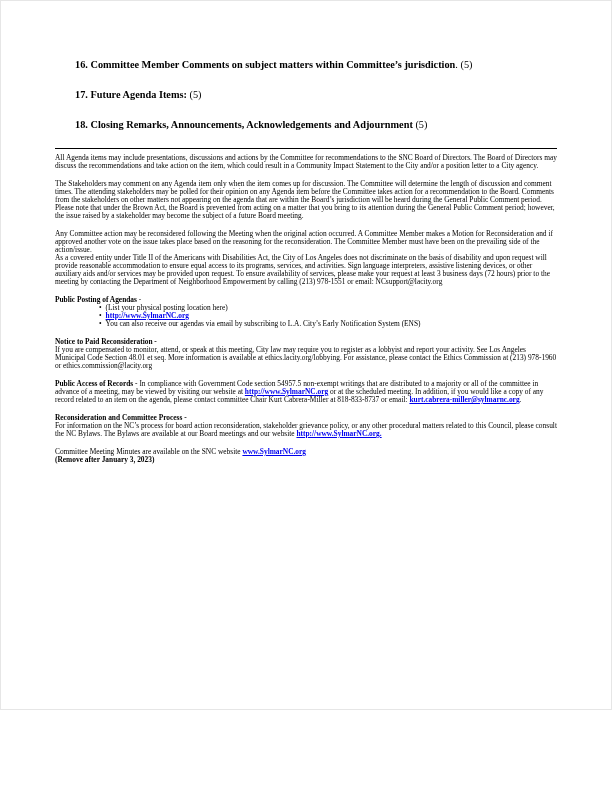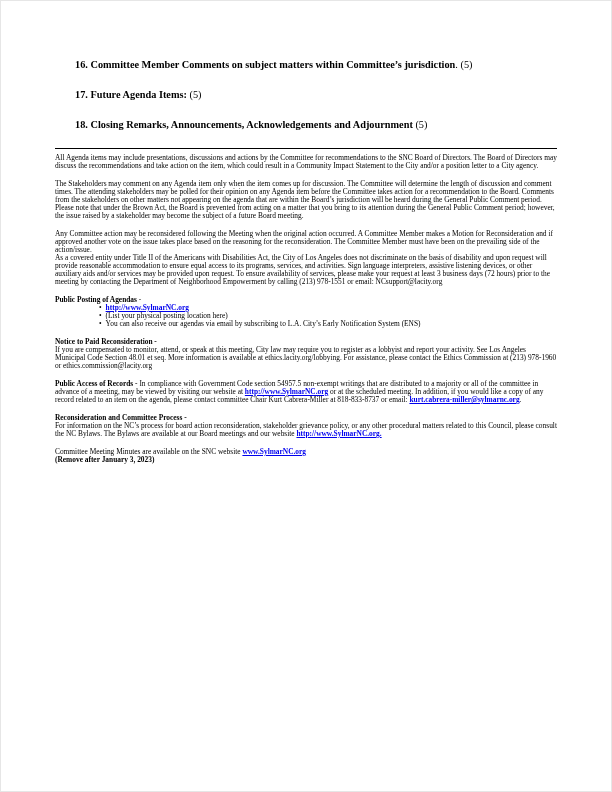--- a/index.html
+++ b/index.html
@@ -1,17 +1,17 @@
 <!DOCTYPE html>
 <html><head>
 <meta charset="utf-8">
 <style>
   html,body{margin:0;padding:0;background:#ffffff;}
   .page{
-    width:612px;height:792px;box-sizing:border-box;
+    width:612px;height:710px;box-sizing:border-box;
     background:#ffffff;color:#000000;
     border:1px solid #e6e6e6;
     padding:57px 54px 0 54px;
     font-family:"Liberation Serif", serif;
     overflow:hidden;
   }
   
   .agenda{margin-left:20px;font-size:10.3px;line-height:13px;}
   .agenda-item{margin:0 0 17px 0;}
   .b{font-weight:bold;}
@@ -47,22 +47,22 @@
     <p class="blk first">All Agenda items may include presentations, discussions and actions by the Committee for recommendations to the SNC Board of Directors. The Board of Directors may discuss the recommendations and take action on the item, which could result in a Community Impact Statement to the City and/or a position letter to a City agency.</p>
 
     <p class="blk">The Stakeholders may comment on any Agenda item only when the item comes up for discussion. The Committee will determine the length of discussion and comment times. The attending stakeholders may be polled for their opinion on any Agenda item before the Committee takes action for a recommendation to the Board.  Comments from the stakeholders on other matters not appearing on the agenda that are within the Board’s jurisdiction will be heard during the General Public Comment period.   Please note that under the Brown Act, the Board is prevented from acting on a matter that you bring to its attention during the General Public Comment period; however, the issue raised by a stakeholder may become the subject of a future Board meeting.</p>
 
     <p class="blk">Any Committee action may be reconsidered following the Meeting when the original action occurred. A Committee Member makes a Motion for Reconsideration and if approved another vote on the issue takes place based on the reasoning for the reconsideration. The Committee Member must have been on the prevailing side of the action/issue.</p>
     <p class="blk tight">As a covered entity under Title II of the Americans with Disabilities Act, the City of Los Angeles does not discriminate on the basis of disability and upon request will provide reasonable accommodation to ensure equal access to its programs, services, and activities. Sign language interpreters, assistive listening devices, or other auxiliary aids and/or services may be provided upon request. To ensure availability of services, please make your request at least 3 business days (72 hours) prior to the meeting by contacting the Department of Neighborhood Empowerment by calling (213) 978-1551 or email: NCsupport@lacity.org</p>
 
     <div class="blk">
       <div class="heading-line">Public Posting of Agendas -</div>
       <ul class="bullets">
+        <li><span class="dot">•</span><span>(List your physical posting location here)</span></li>
         <li><span class="dot">•</span><a class="doclink">http://www.SylmarNC.org</a></li>
-        <li><span class="dot">•</span><span>(List your physical posting location here)</span></li>
         <li><span class="dot">•</span><span>You can also receive our agendas via email by subscribing to L.A. City’s Early Notification System (ENS)</span></li>
       </ul>
     </div>
 
     <div class="blk">
       <div class="heading-line">Notice to Paid Reconsideration -</div>
       <div>If you are compensated to monitor, attend, or speak at this meeting, City law may require you to register as a lobbyist and report your activity. See Los Angeles Municipal Code Section 48.01 et seq. More information is available at ethics.lacity.org/lobbying. For assistance, please contact the Ethics Commission at (213) 978-1960 or ethics.commission@lacity.org</div>
     </div>
 
     <p class="blk"><span class="b">Public Access of Records</span><span> - In compliance with Government Code section 54957.5 non-exempt writings that are distributed to a majority or all of the committee in advance of a meeting, may be viewed by visiting our website at </span><a class="doclink">http://www.SylmarNC.org</a><span> or at the scheduled meeting.  In addition, if you would like a copy of any record related to an item on the agenda, please contact committee Chair Kurt Cabrera-Miller at 818-833-8737 or email: </span><a class="doclink">kurt.cabrera-miller@sylmarnc.org</a><span>.</span></p>

